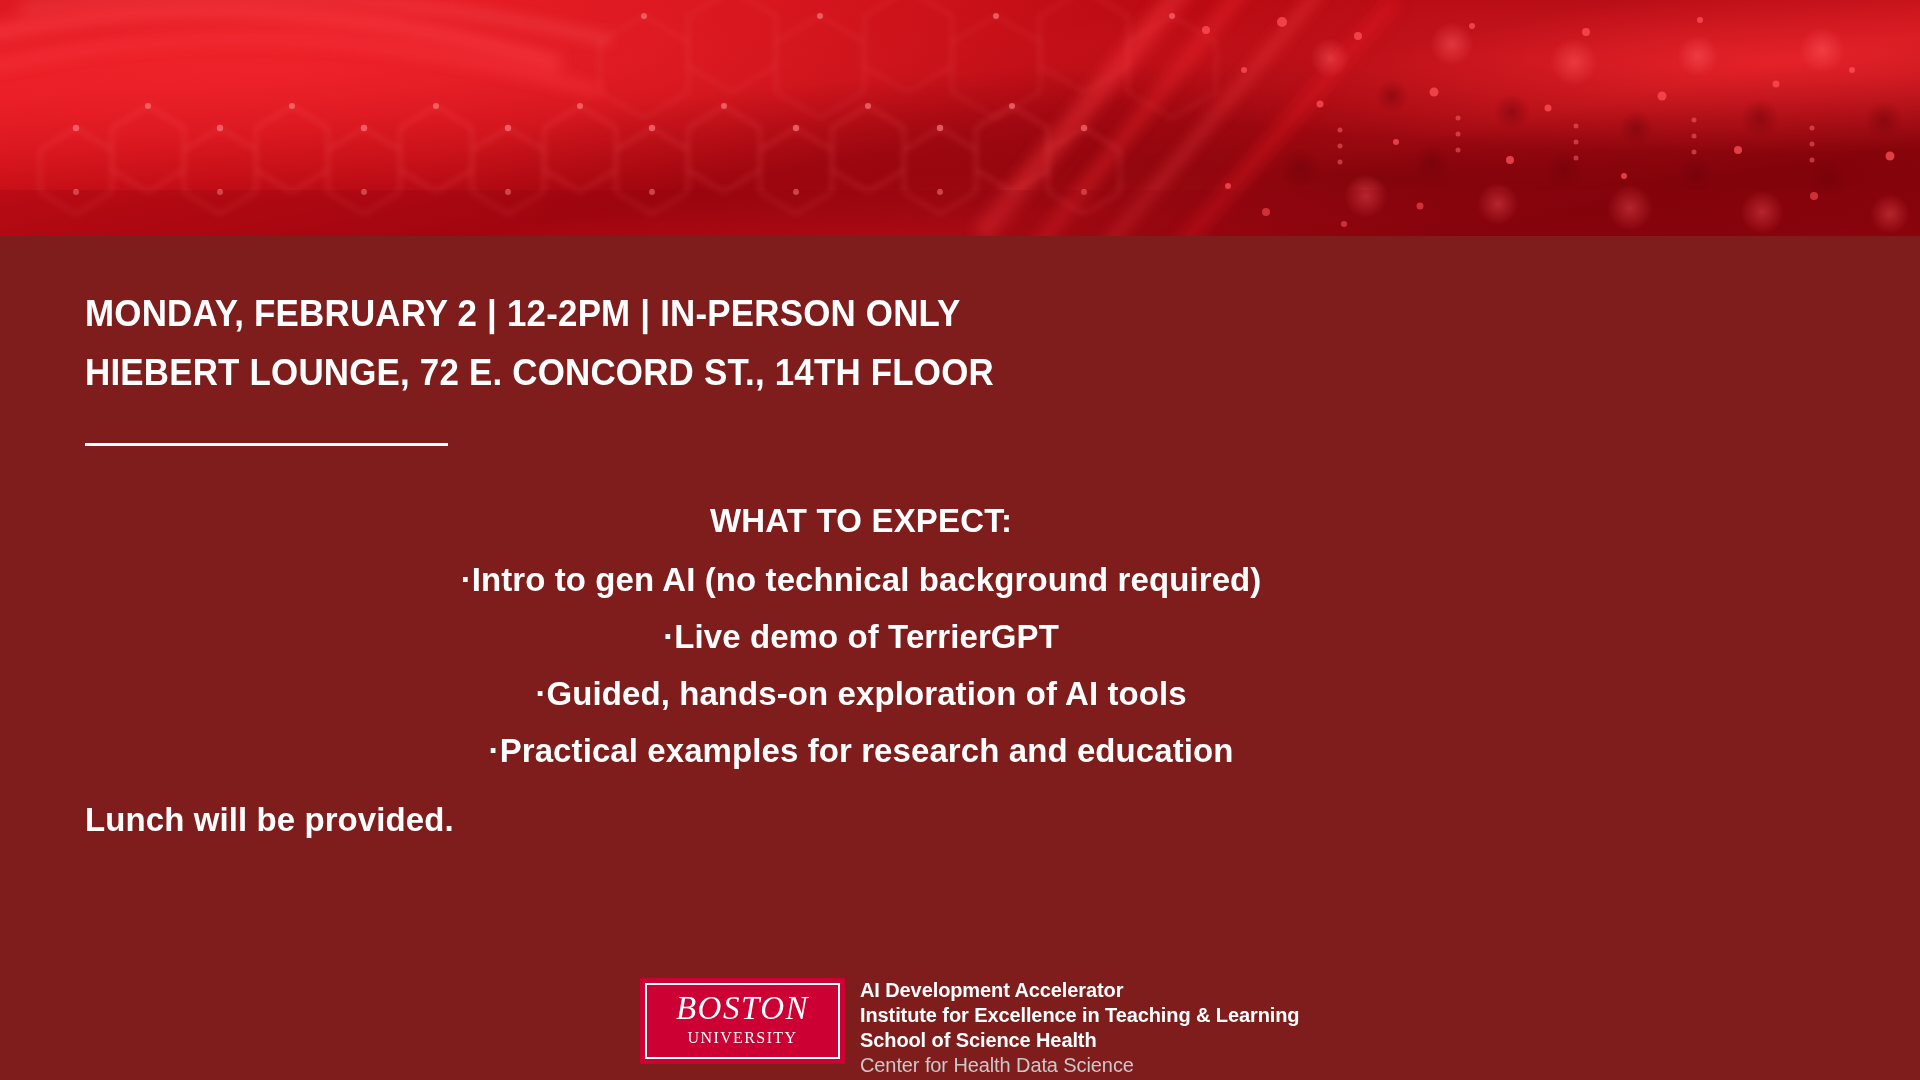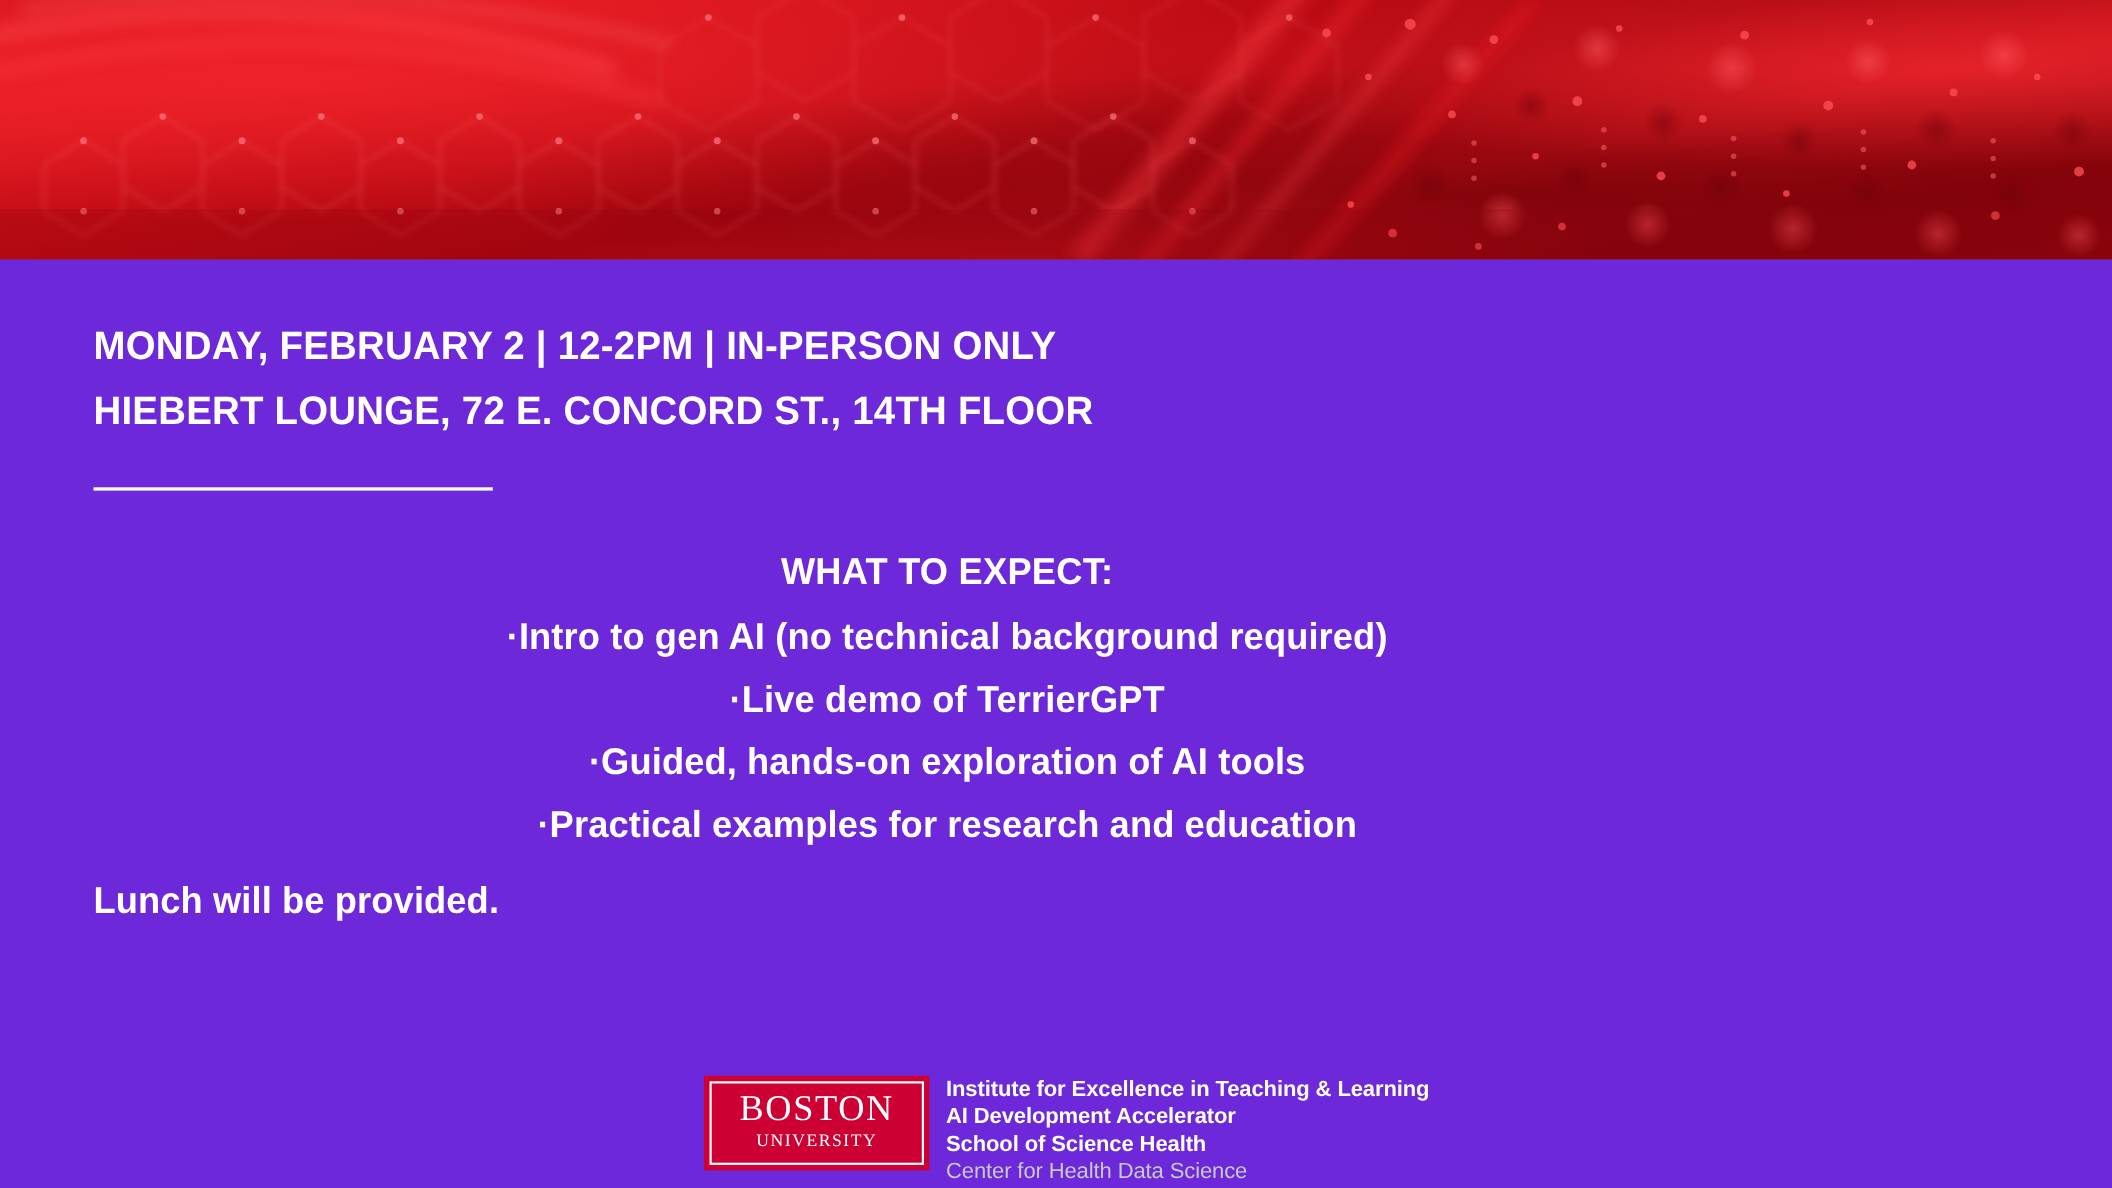--- a/index.html
+++ b/index.html
@@ -78,21 +78,21 @@
     white-space: nowrap;
   }
 
   
   .body-area {
     position: absolute;
     left: 0;
     top: 236px;
     width: 1920px;
     height: 844px;
-    background: #6d28d9;
+    background: #7f1d1d;
   }
 
   .detail-block {
     position: absolute;
     left: 85px;
     top: 48px;
     width: 1600px;
   }
   .detail-line {
     margin: 0;
@@ -197,20 +197,21 @@
     align-items: center;
     justify-content: center;
   }
   .bu-word-top {
     font-family: "Liberation Serif", serif;
     font-size: 33px;
     line-height: 34px;
     letter-spacing: 1.5px;
     color: #ffffff;
     font-weight: normal;
+    font-style: italic;
   }
   .bu-word-bottom {
     font-family: "Liberation Serif", serif;
     font-size: 16px;
     line-height: 26px;
     letter-spacing: 1.4px;
     color: #ffffff;
     font-weight: normal;
   }
   .org-lines {
@@ -453,21 +454,21 @@
     <div class="lockup">
 
       <div class="bu-logo">
         <div class="bu-logo-inner">
           <span class="bu-word-top">BOSTON</span>
           <span class="bu-word-bottom">UNIVERSITY</span>
         </div>
       </div>
 
       <div class="org-lines">
+        <p class="org-line">AI Development Accelerator</p>
         <p class="org-line">Institute for Excellence in Teaching &amp; Learning</p>
-        <p class="org-line">AI Development Accelerator</p>
         <p class="org-line">School of Science Health</p>
         <p class="org-line sub">Center for Health Data Science</p>
       </div>
 
     </div>
   </div>
 </div>
 
 </body></html>

